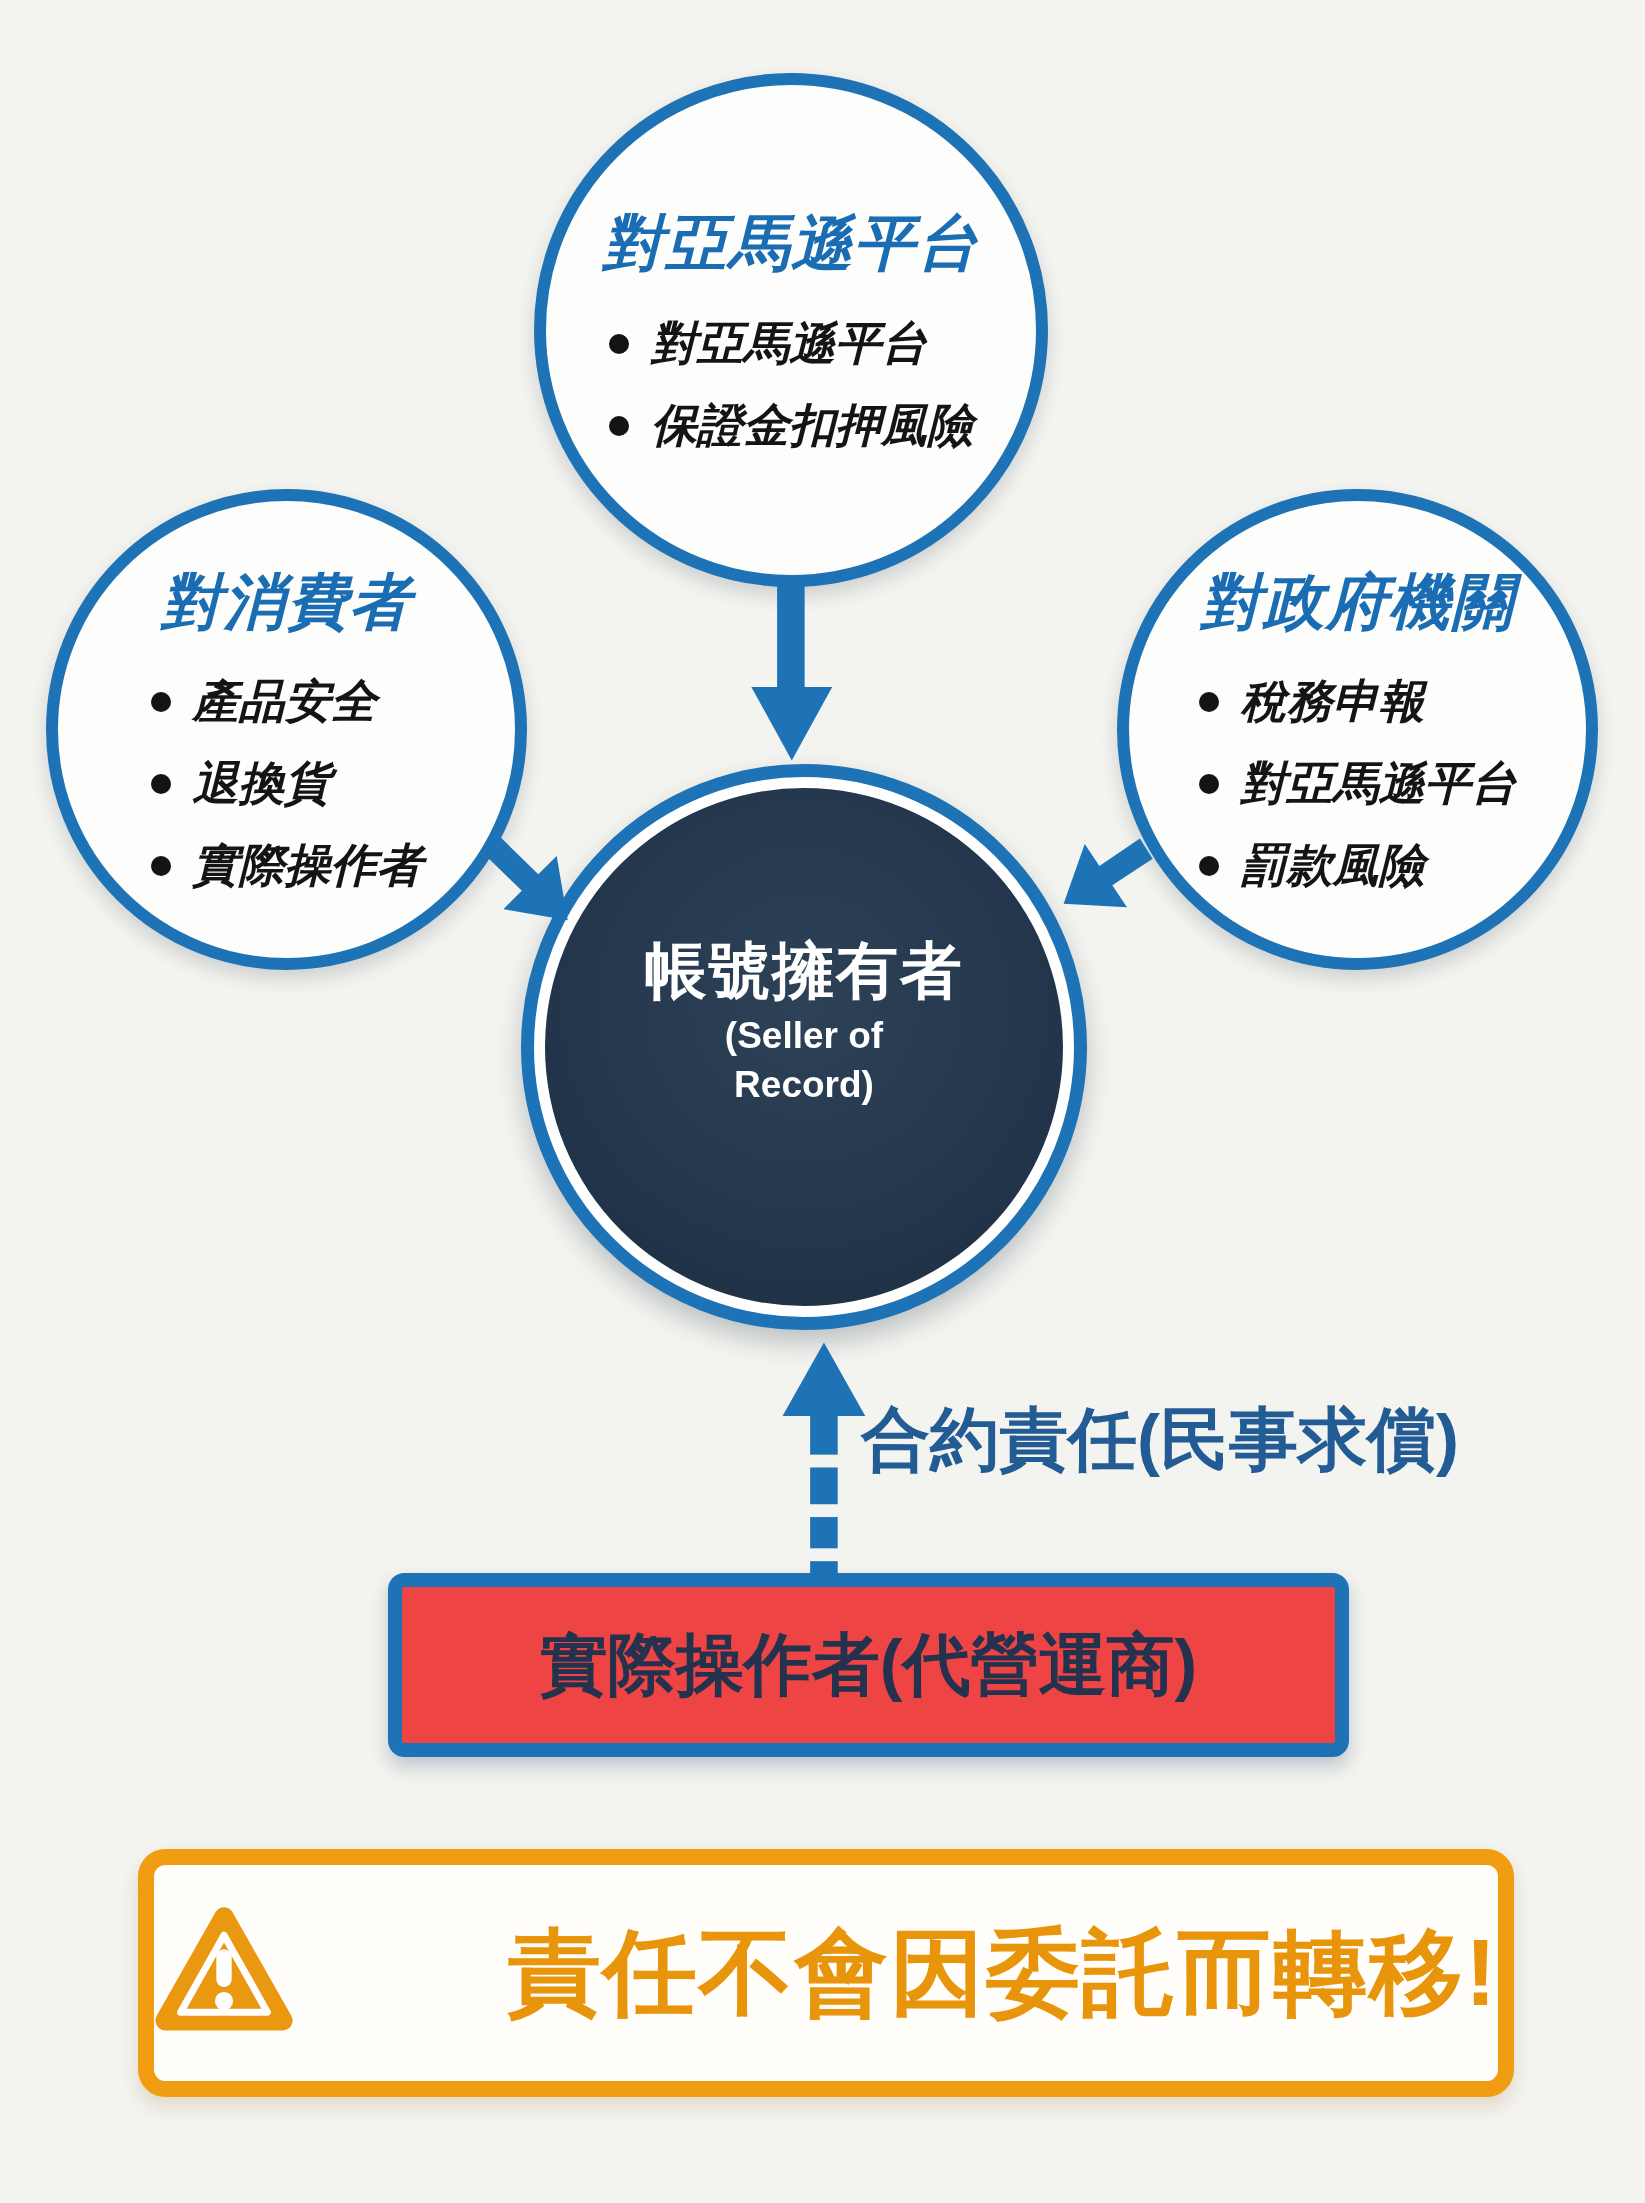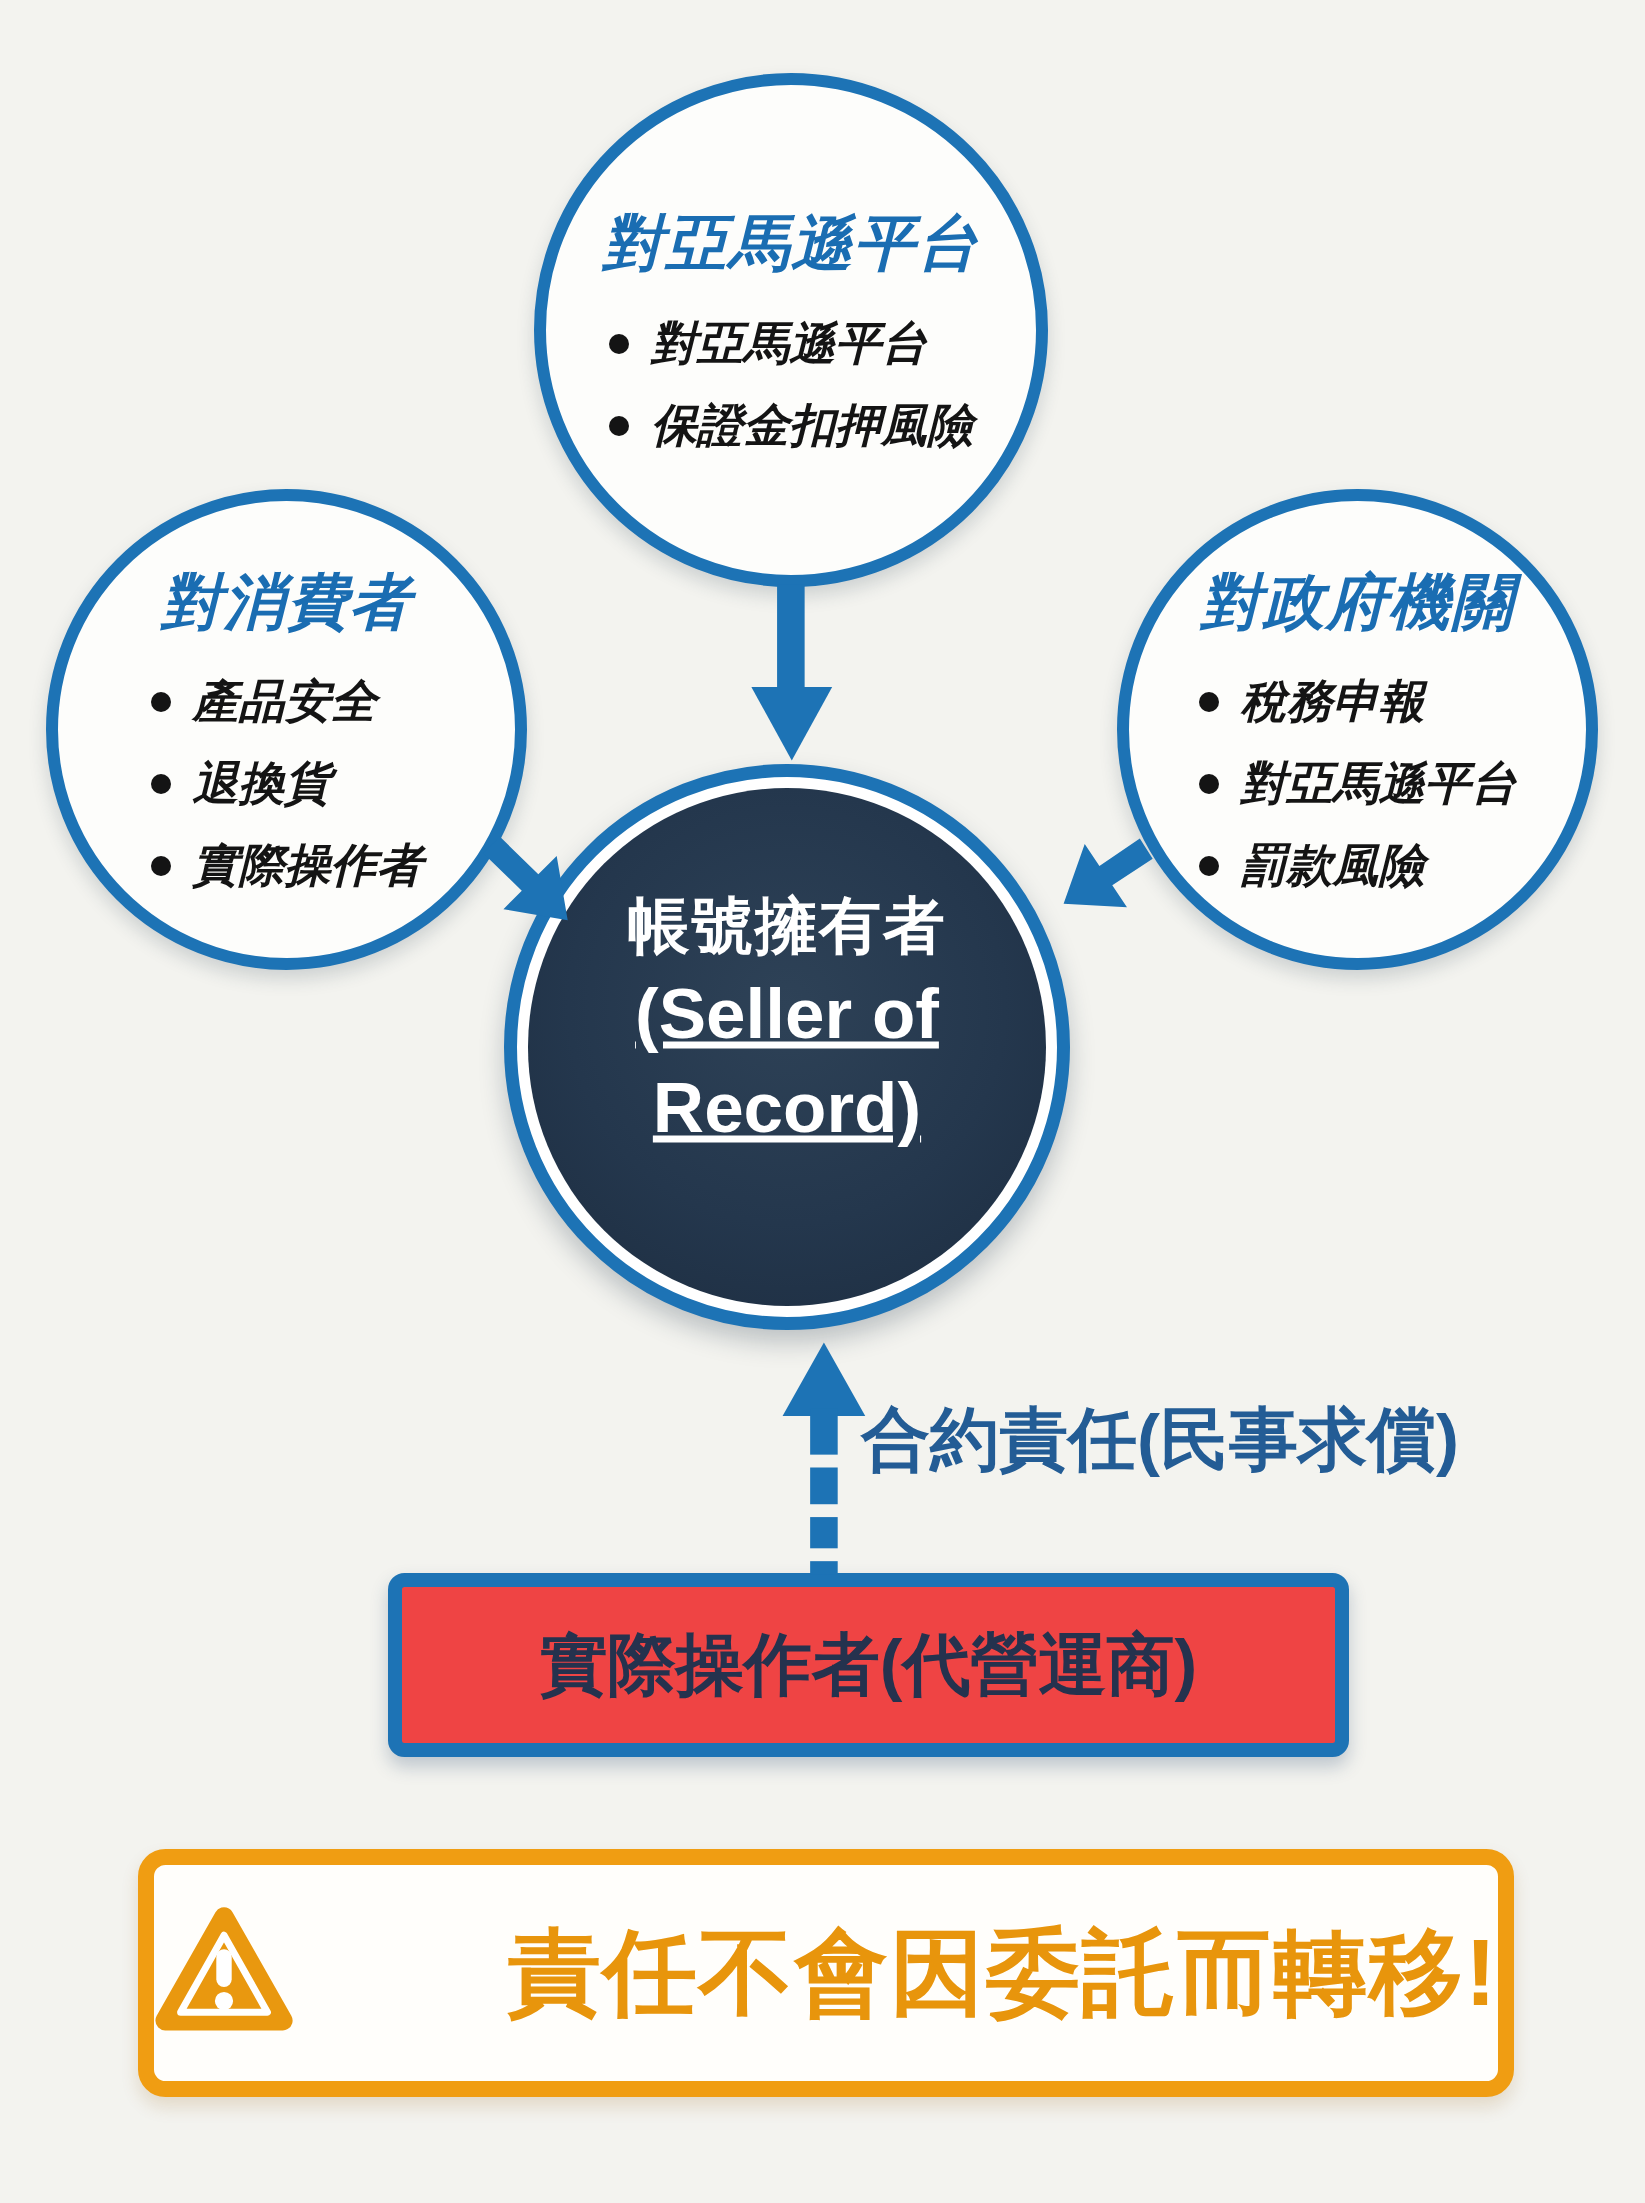--- a/index.html
+++ b/index.html
@@ -17,33 +17,33 @@
   }
   .bubble .title{color:#1a6db2;font-size:61px;letter-spacing:1.8px;white-space:nowrap;}
   .bubble ul{list-style:none;margin:27.5px 0 0 0;padding:0;display:flex;flex-direction:column;gap:20px;}
   .bubble li{display:flex;align-items:center;font-size:46px;color:#141414;white-space:nowrap;}
   .dot{width:20px;height:20px;border-radius:50%;background:#141414;margin-right:22px;flex:none;}
   #circle-platform{left:534px;top:73px;width:514px;height:514px;}
   #circle-consumer{left:46px;top:489px;width:481px;height:481px;}
   #circle-government{left:1117px;top:489px;width:481px;height:481px;text-align:right;}
   
   .center-circle{
-    position:absolute;left:504px;top:764px;width:566px;height:566px;box-sizing:border-box;
+    position:absolute;left:521px;top:764px;width:566px;height:566px;box-sizing:border-box;
     border:13.8px solid #1d73b5;border-radius:50%;background:#ffffff;
     box-shadow:0 13px 24px rgba(30,50,70,.25);
   }
   .center-inner{
     position:absolute;inset:11px;border-radius:50%;
     background:radial-gradient(circle at 50% 42%, #2e4257 0%, #24374d 55%, #1c2c3f 100%);
     display:flex;flex-direction:column;align-items:center;justify-content:center;
     text-align:center;color:#ffffff;
   }
   .center-text{transform:translateY(-27.5px);line-height:1.32;}
   .center-text .l-cjk{font-size:62px;letter-spacing:1.8px;}
-  .center-text .l-lat{font-size:71px;text-decoration:underline;}
+  .center-text .l-lat{font-size:37px;}
   
   .operator-box{
     position:absolute;left:388px;top:1573px;width:961px;height:184px;box-sizing:border-box;
     border:14.7px solid #1d73b5;border-radius:16.5px;background:#ef4444;
     display:flex;align-items:center;justify-content:center;
     box-shadow:0 9.2px 16.5px rgba(40,70,110,.25);
     font-size:68px;color:#25324e;white-space:nowrap;
   }
   
   .contract-label{

